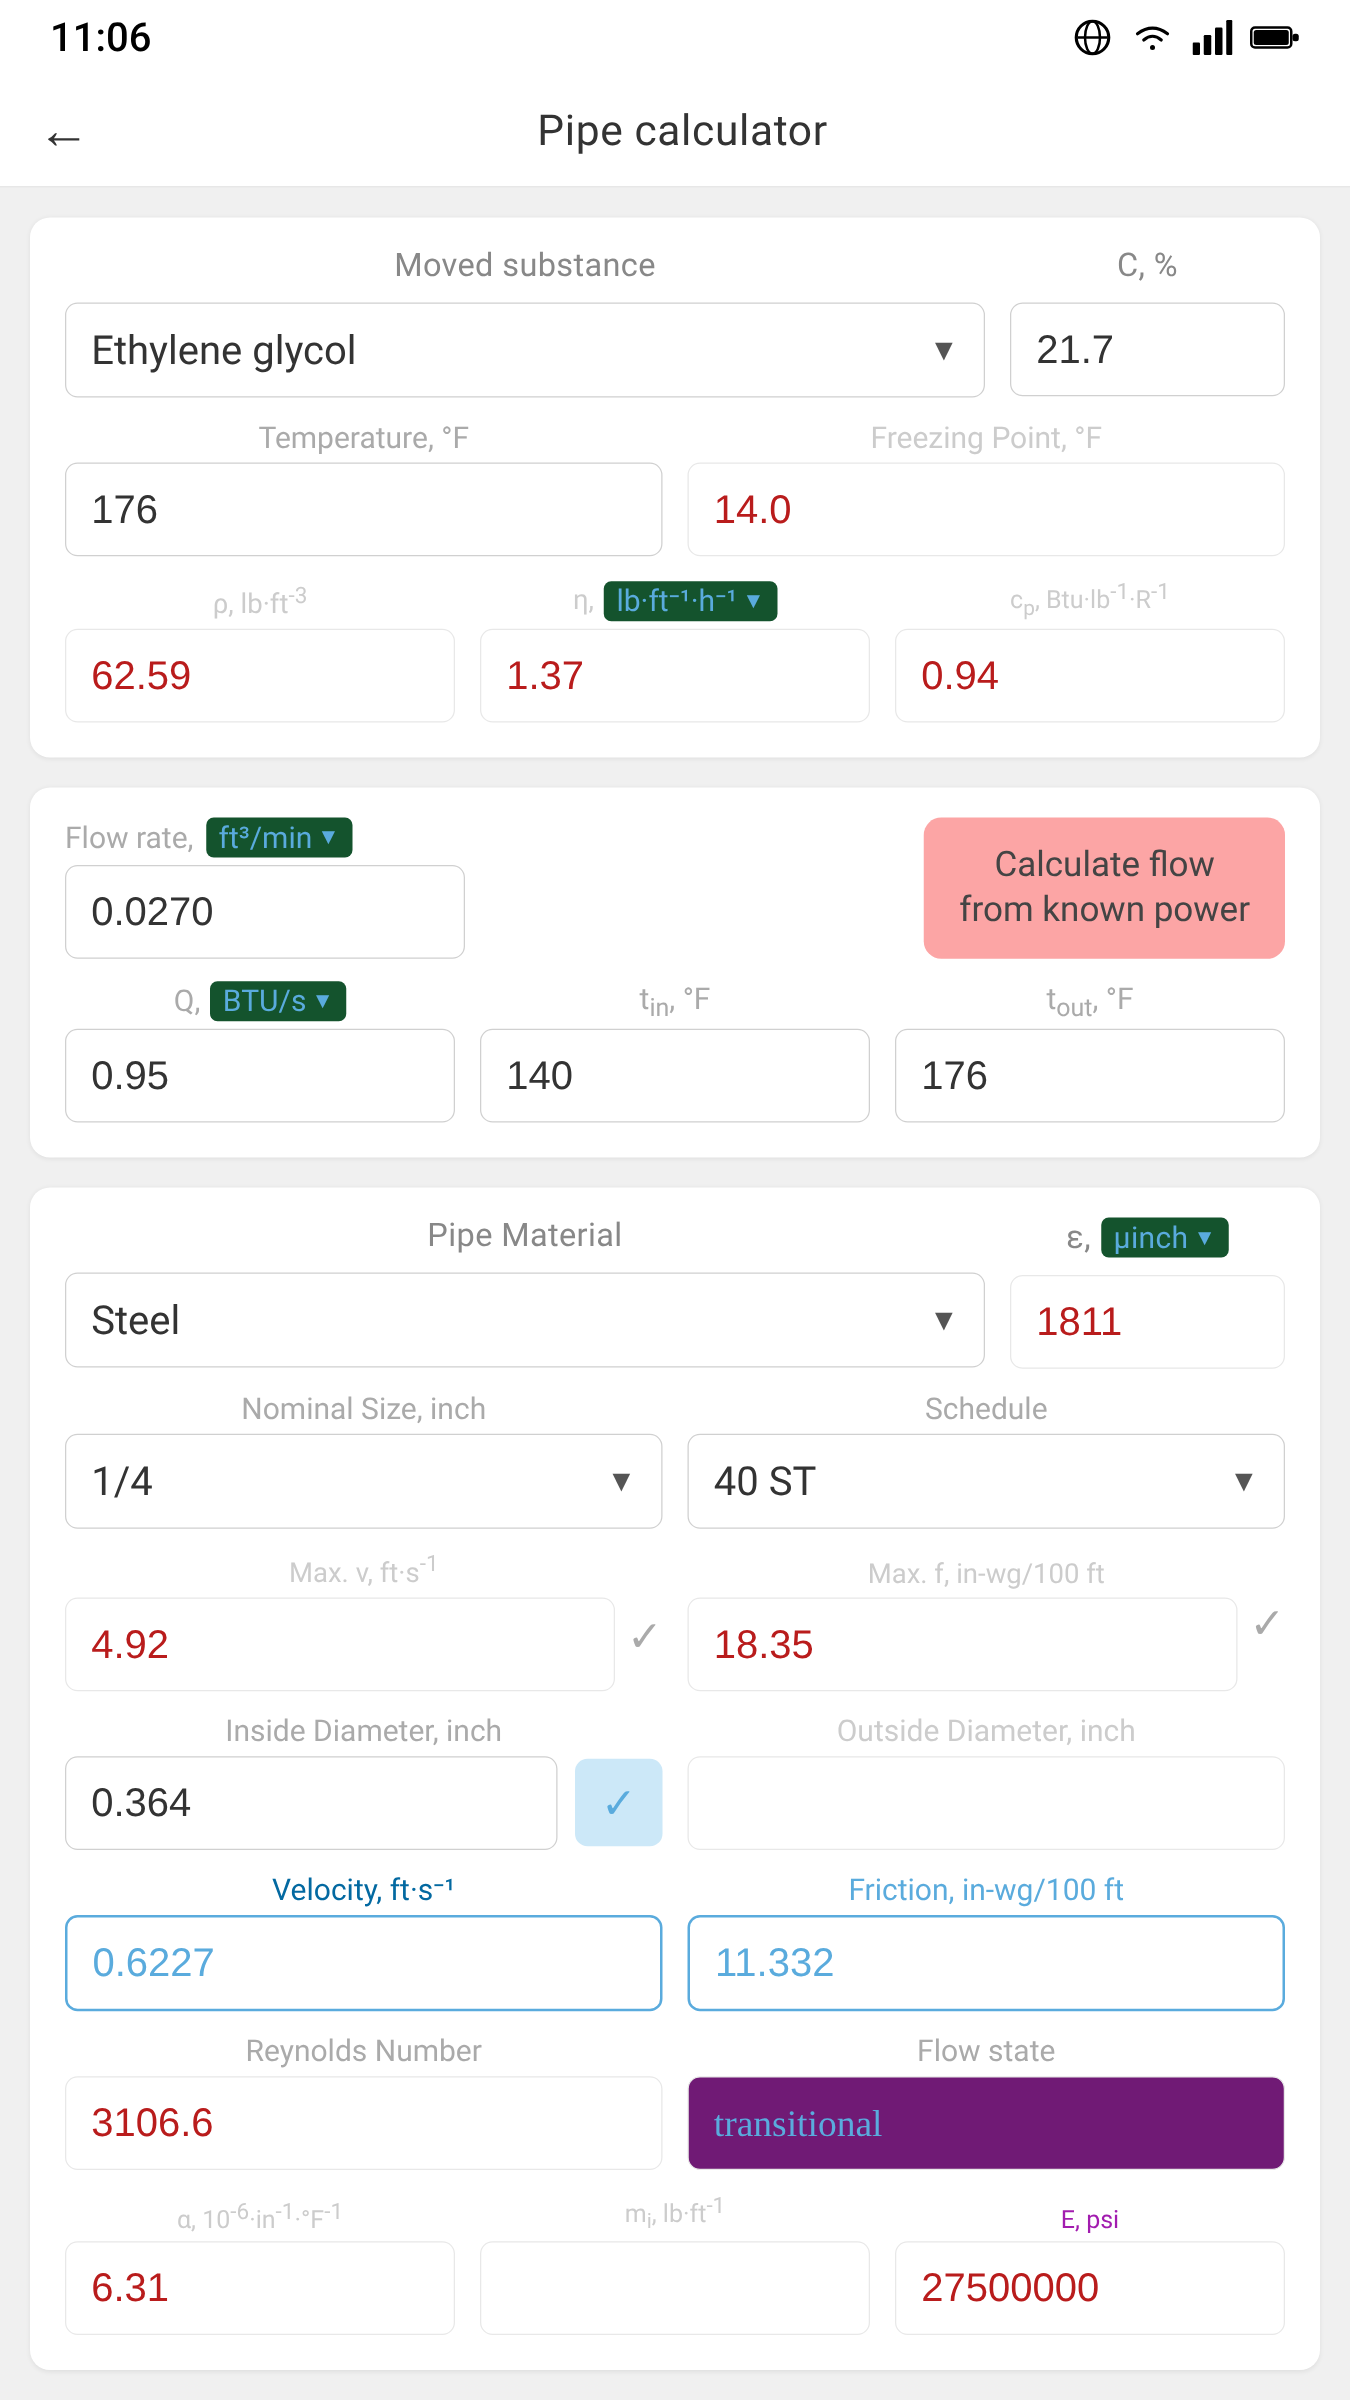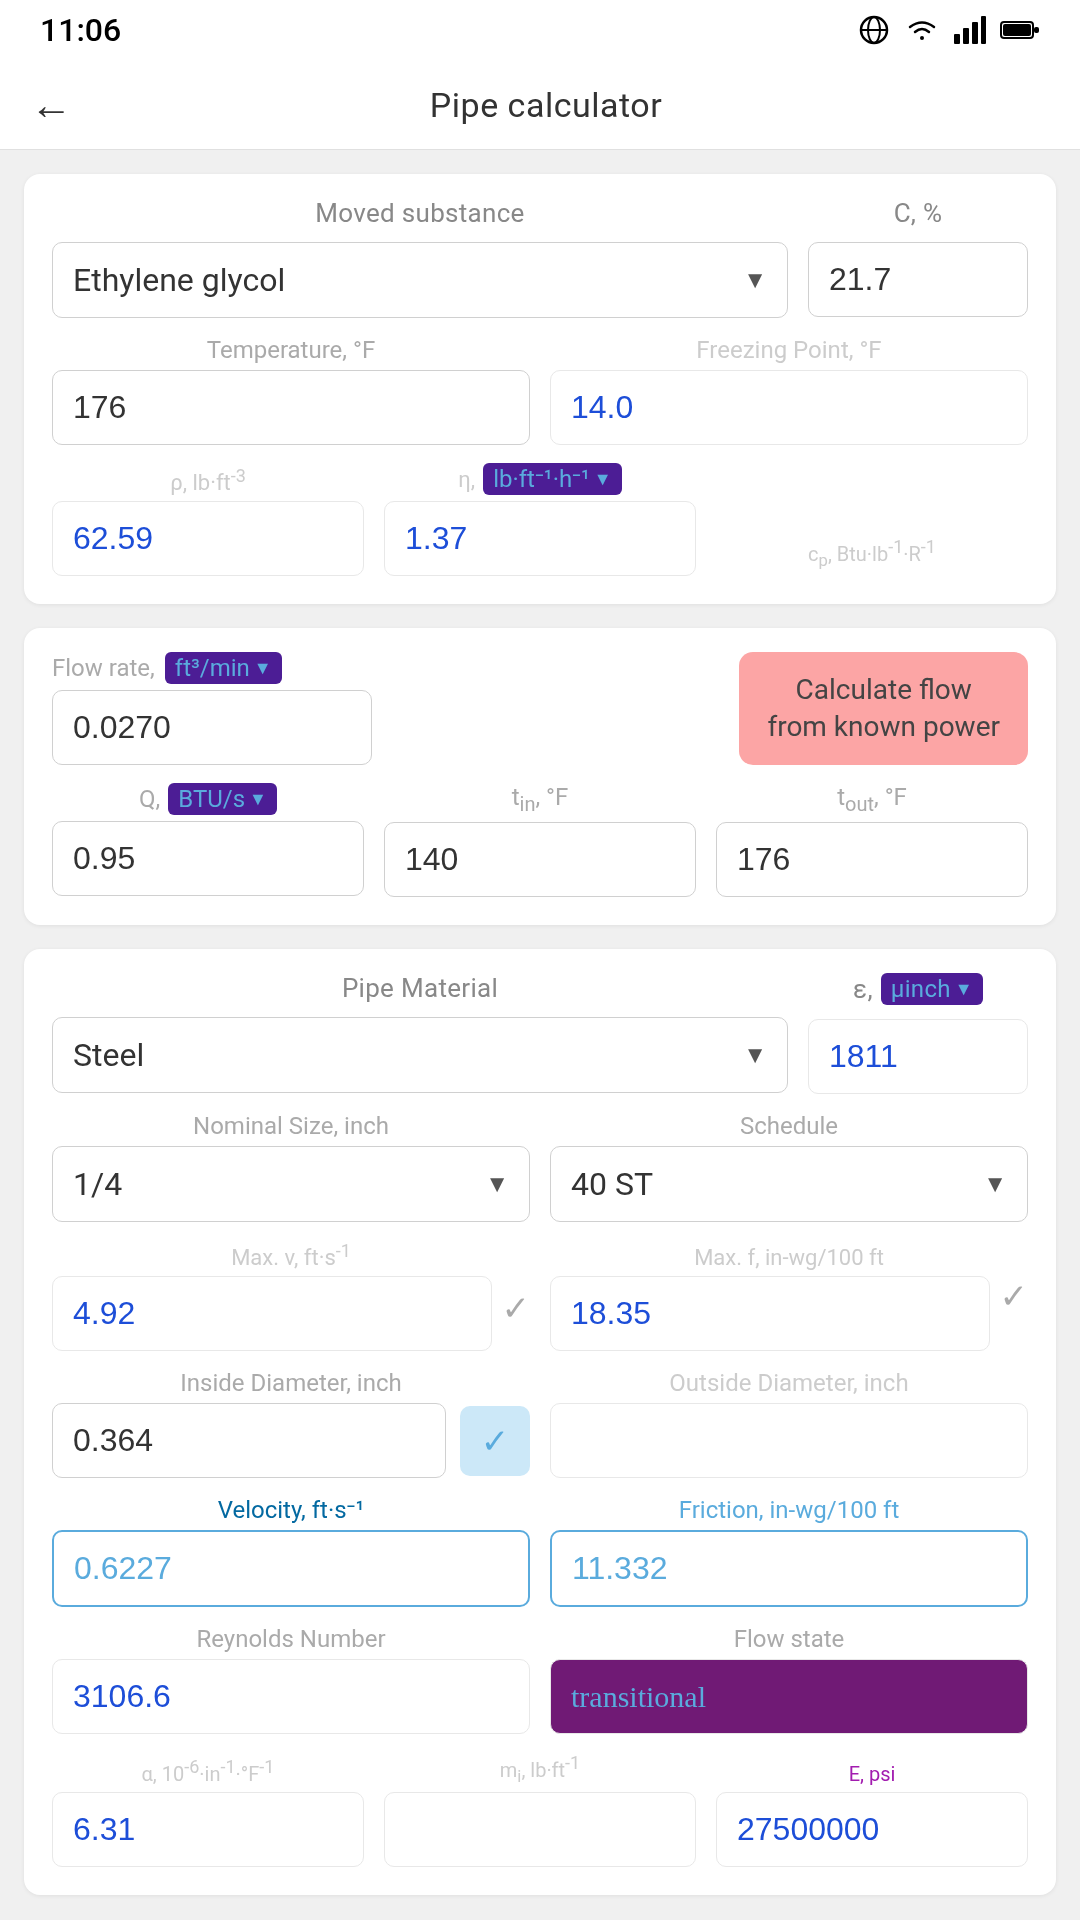--- a/index.html
+++ b/index.html
@@ -116,21 +116,21 @@
       border: 1.5px solid #d0d0d0;
       border-radius: 10px;
       padding: 18px 20px;
       font-size: 32px;
       color: #333;
       background: #fff;
       outline: none;
       width: 100%;
     }
     .input-field.muted {
-      color: #1d4ed8;
+      color: #b91c1c;
       border-color: #e8e8e8;
     }
 
     
     .dropdown-field {
       border: 1.5px solid #d0d0d0;
       border-radius: 10px;
       padding: 18px 20px;
       font-size: 32px;
       color: #333;
@@ -142,21 +142,21 @@
     }
     .dropdown-arrow {
       font-size: 24px;
       color: #555;
     }
 
     
     .unit-tag {
       display: inline-flex;
       align-items: center;
-      background: #4c1d95;
+      background: #14532d;
       color: #5aabdd;
       border-radius: 6px;
       padding: 2px 10px;
       font-size: 24px;
       gap: 4px;
       cursor: pointer;
     }
     .unit-tag-arrow {
       font-size: 18px;
       color: #5aabdd;
@@ -304,20 +304,21 @@
           <span>η,</span>
           <span class="unit-tag">
             <span>lb·ft⁻¹·h⁻¹</span>
             <span class="unit-tag-arrow">▼</span>
           </span>
         </div>
         <input class="input-field muted" type="text" value="1.37" style="">
       </div>
       <div class="col">
         <div class="field-label" style="color:#ccc; font-size:20px;">c<sub>p</sub>, Btu·lb<sup>-1</sup>·R<sup>-1</sup></div>
+        <input class="input-field muted" type="text" value="0.94" style="">
       </div>
     </div>
   </div>
 
   <div class="card">
     <div class="flow-row">
       <div class="flow-label-area">
         <div class="field-label" style="text-align:left; display:flex; align-items:center; gap:10px; color:#aaa;">
           <span>Flow rate,</span>
           <span class="unit-tag">

